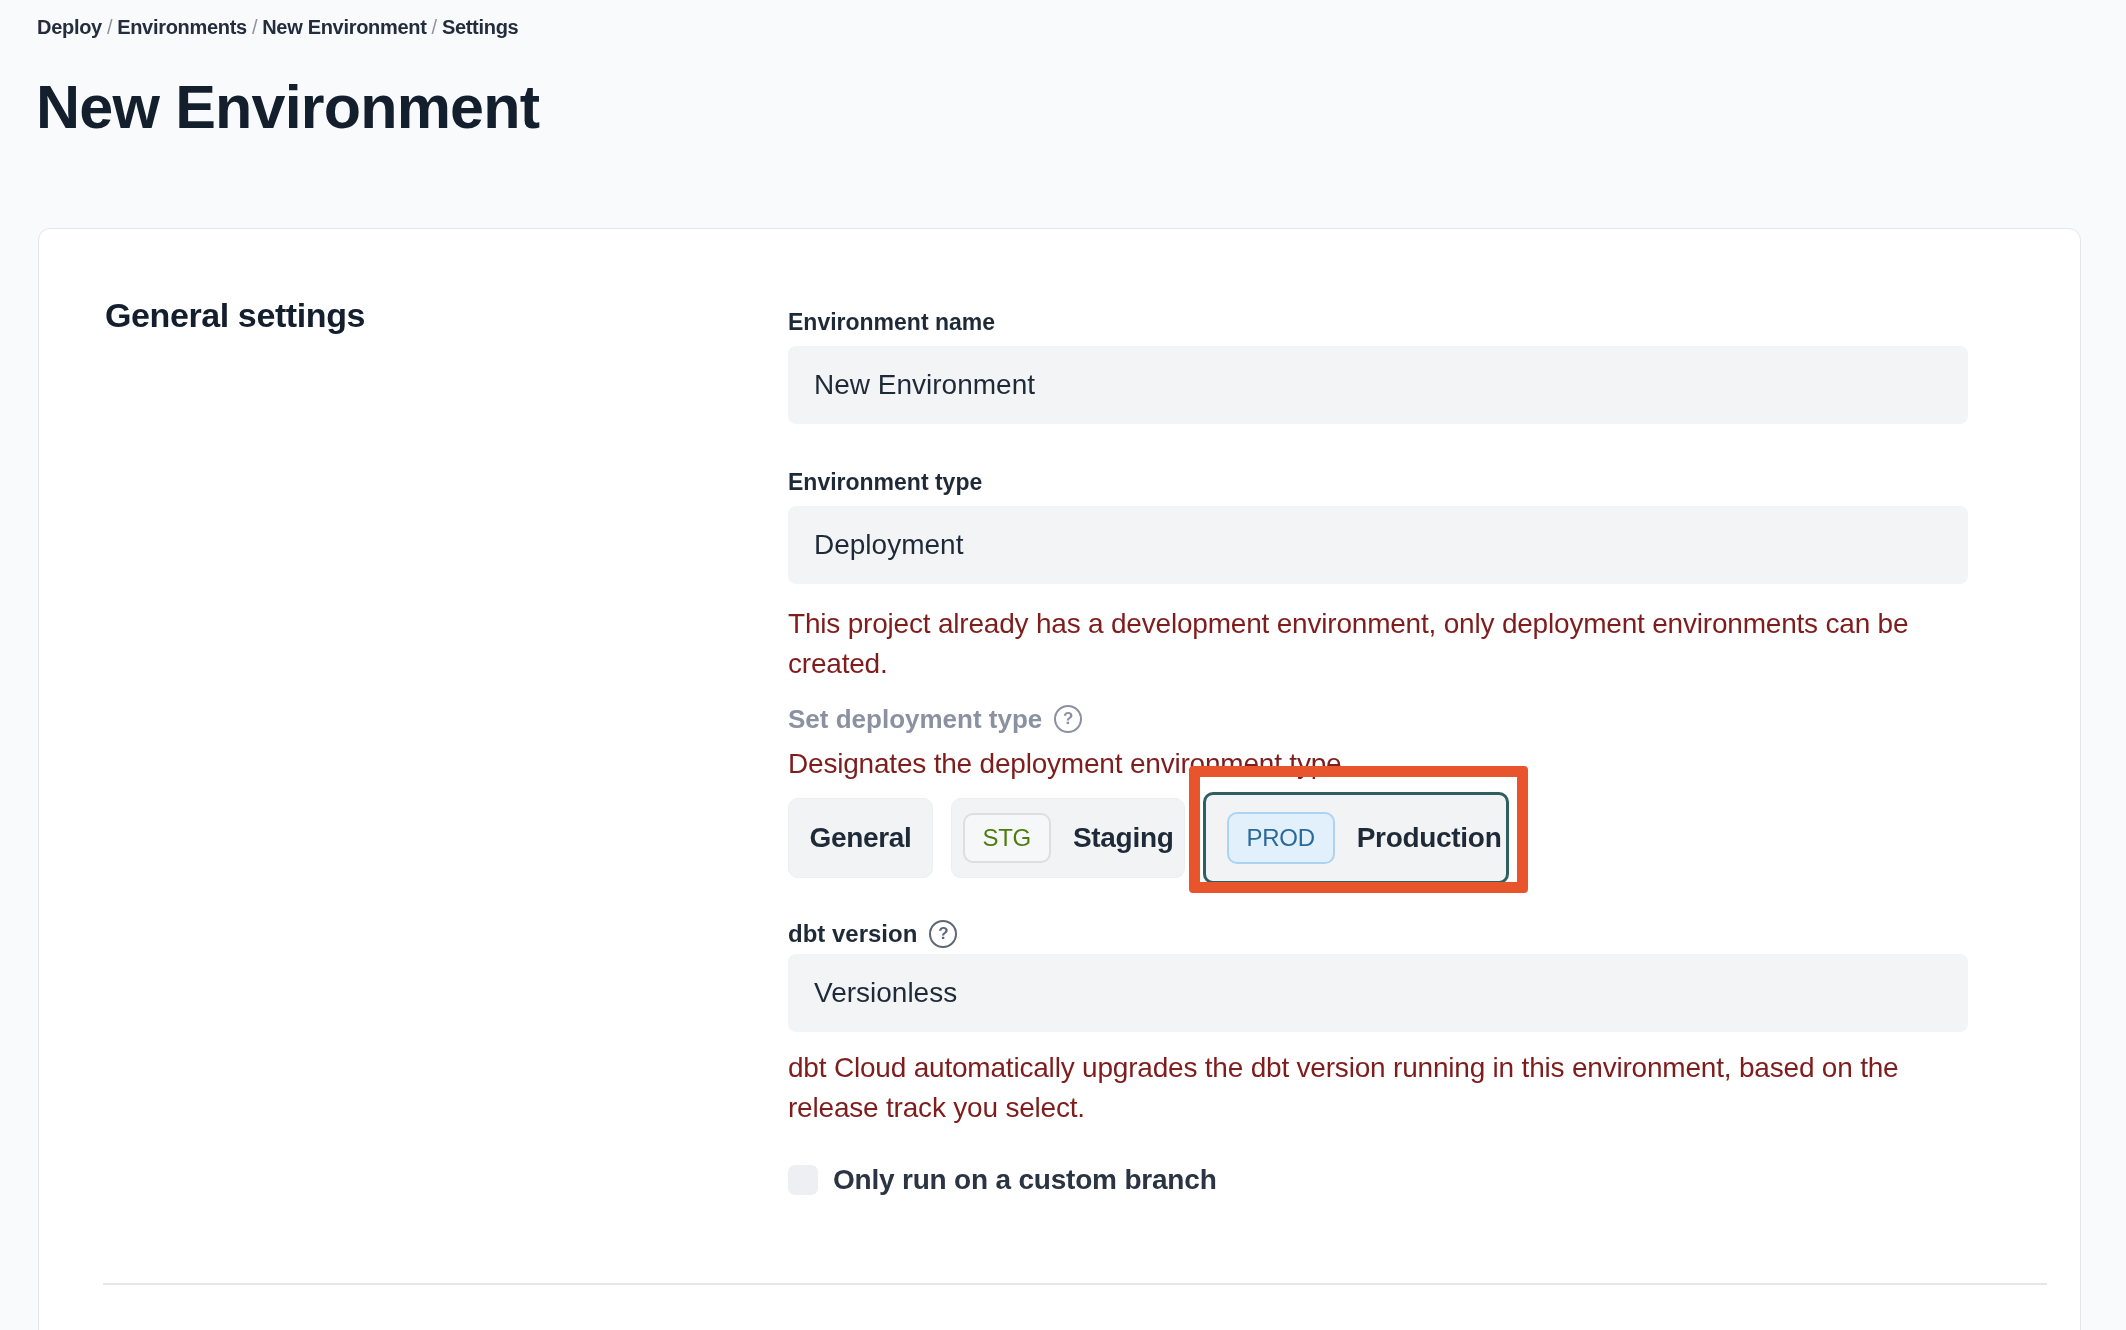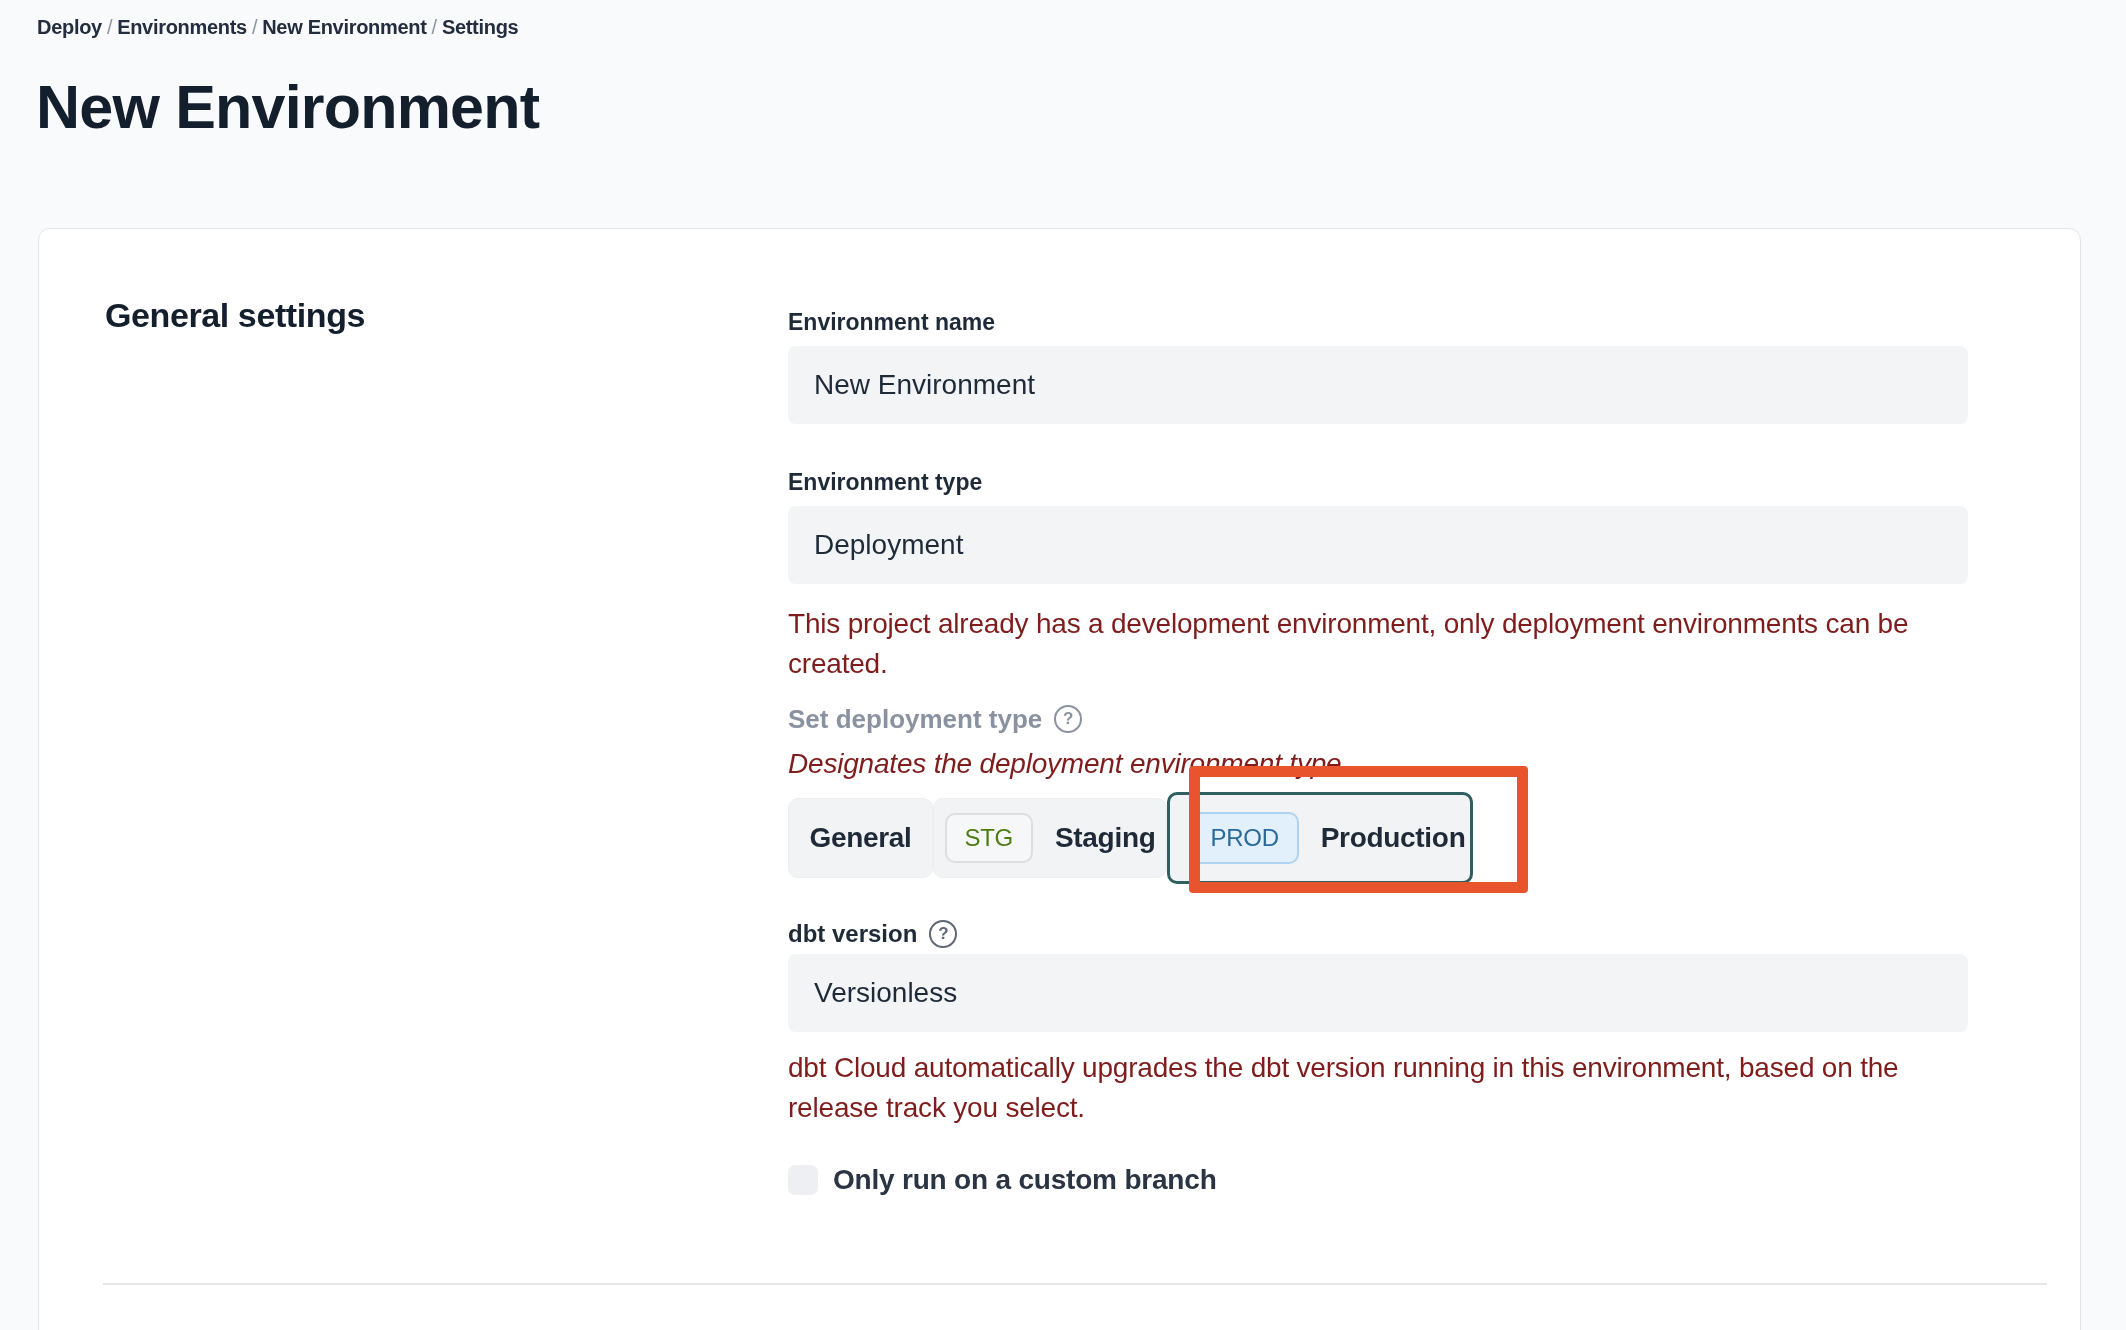--- a/index.html
+++ b/index.html
@@ -83,24 +83,24 @@
     font-size: 26px; font-weight: 700; color: #8a92a1;
     height: 30px; margin-bottom: 10px;
   }
   .help-icon {
     width: 28px; height: 28px; border: 2px solid currentColor;
     border-radius: 50%; display: inline-flex;
     align-items: center; justify-content: center;
     font-size: 17px; font-weight: 700; cursor: pointer;
     flex: 0 0 auto;
   }
-  .designates { margin-bottom: 8px; font-style: italic; }
-
-  
-  .type-row { display: flex; align-items: center; gap: 0; height: 92px; }
+  .designates { margin-bottom: 8px; }
+
+  
+  .type-row { display: flex; align-items: center; gap: 18px; height: 92px; }
   .type-btn {
     height: 80px; background: #f2f3f5;
     border: 1px solid #eceef0; border-radius: 10px;
     display: flex; align-items: center; justify-content: center; gap: 22px;
     font-family: "Liberation Sans", sans-serif;
     font-size: 28px; font-weight: 700; color: #1f2a38;
     letter-spacing: -0.3px; cursor: pointer;
   }
   .type-btn.general { width: 145px; }
   .type-btn.staging { width: 234px; }

